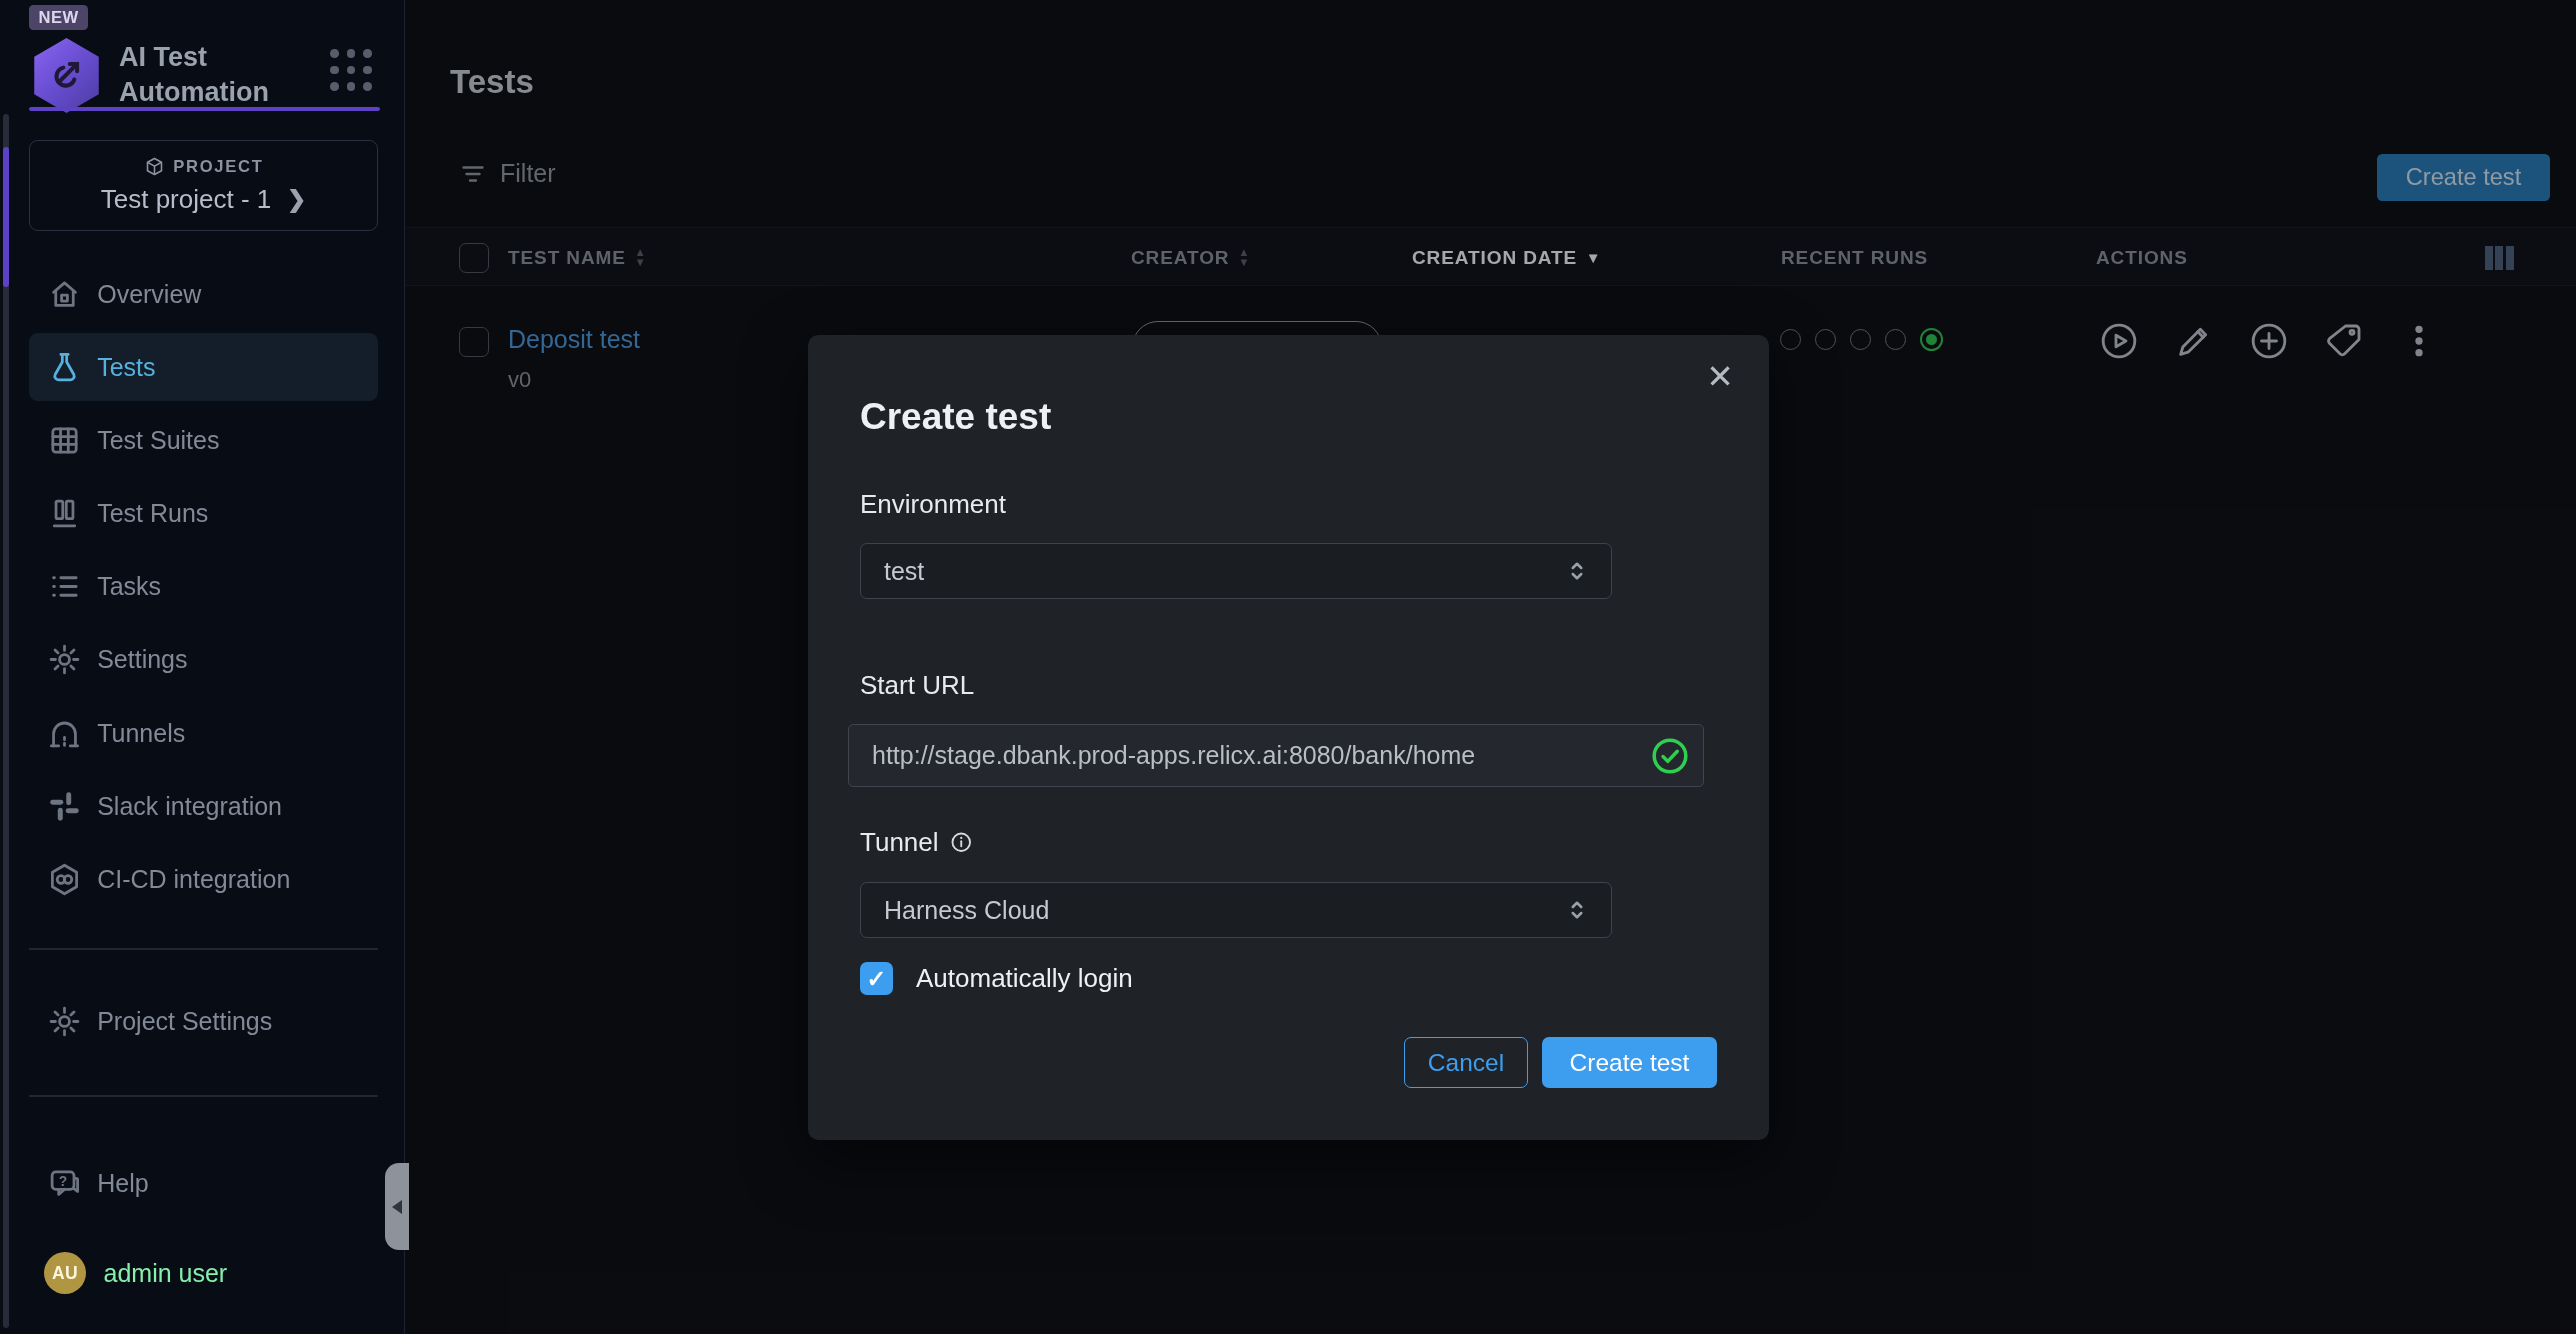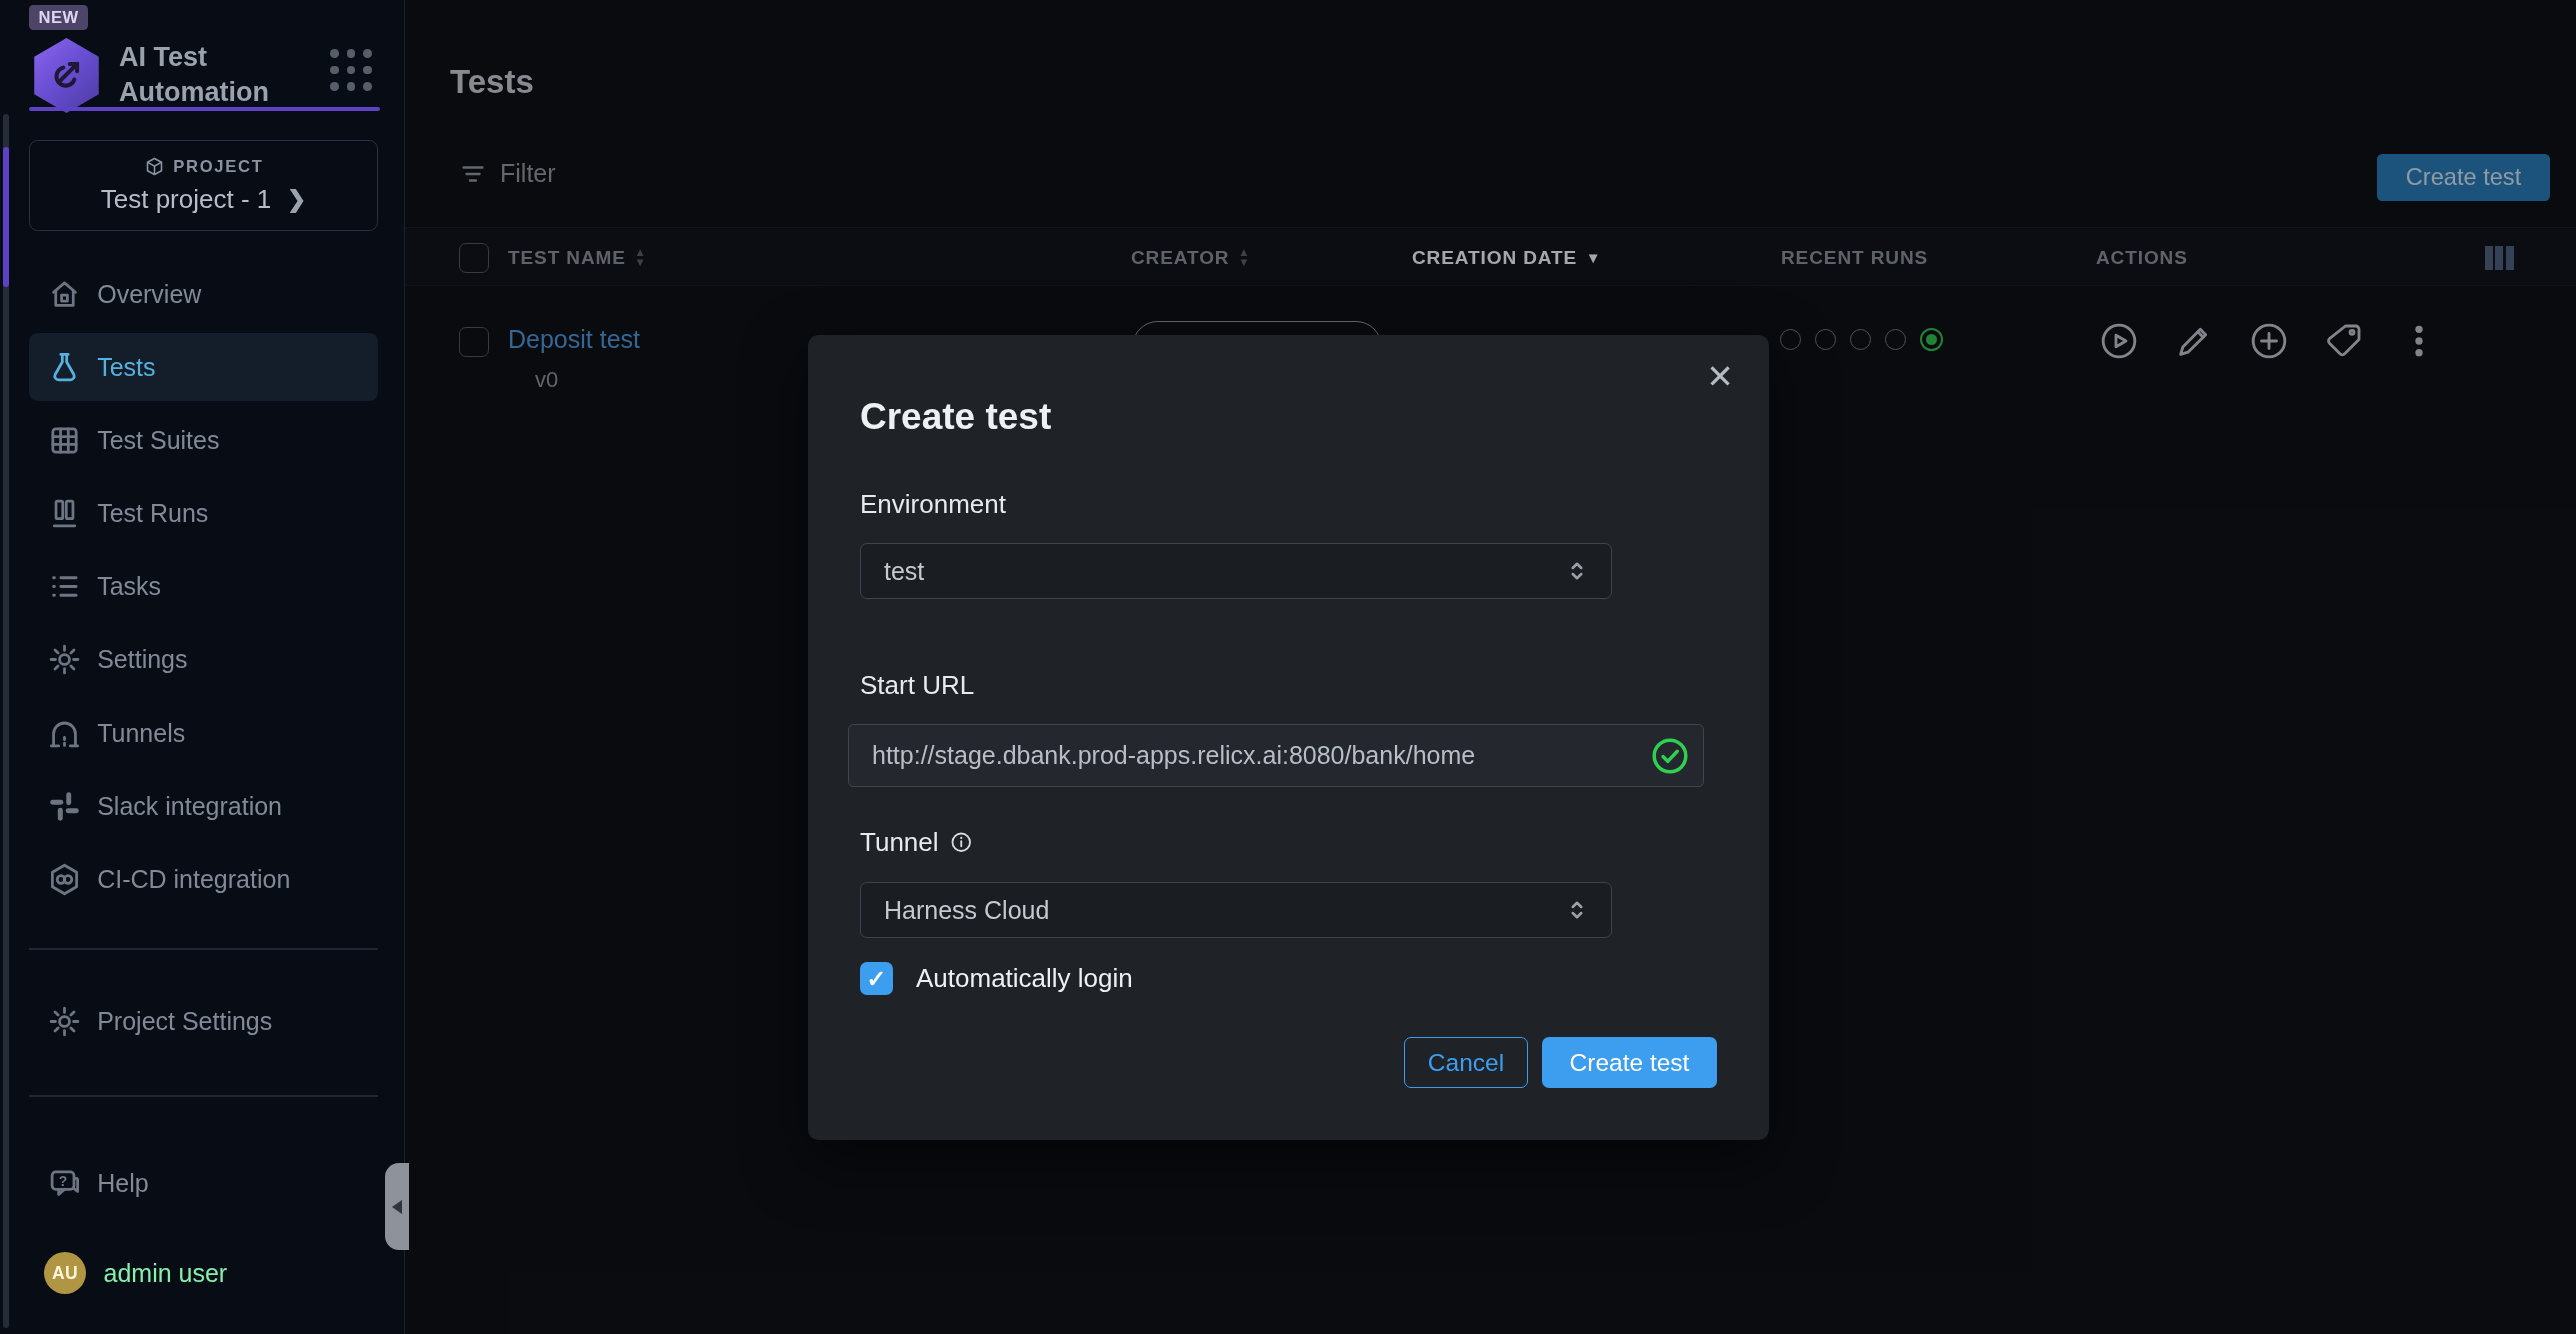--- a/index.html
+++ b/index.html
@@ -62,21 +62,21 @@
   .th.sorted { color:#eef0f4; }
   .sort-stack { display:inline-flex; flex-direction:column; margin-left:8.7px; font-size:11.4px; line-height:9.6px; color:#565c66; }
   .sort-desc { margin-left:8.7px; font-size:15px; }
   .cbx { width:30px; height:30px; border:1.7px solid #4e545e; border-radius:7px; background:transparent; cursor:pointer; }
   .hdr-cbx { position:absolute; left:54px; top:15px; }
   .col-config { position:absolute; left:2080px; top:17.5px; display:flex; gap:2.6px; cursor:pointer; }
   .col-config i { width:7.9px; height:24.5px; background:#4d5f7c; }
 
   .row-cbx { position:absolute; left:54px; top:327px; }
   .row-name { position:absolute; left:103px; top:325px; font-size:25px; color:#4b94d4; cursor:pointer; }
-  .row-version { position:absolute; left:103px; top:367px; font-size:22px; color:#8a9099;margin-left:27px; }
+  .row-version { position:absolute; left:103px; top:367px; font-size:22px; color:#8a9099; }
   .creator-pill { position:absolute; left:727px; top:321px; width:250px; height:52px; border:1.7px solid #8f959e; border-radius:26px; }
   .runs { position:absolute; left:1375px; top:328px; display:flex; align-items:center; gap:14px; }
   .run-dot { width:21px; height:21px; border-radius:50%; border:1.7px solid #70767e; }
   .run-dot.passed { width:23px; height:23px; border:2.6px solid #2ebd4e; display:flex; align-items:center; justify-content:center; }
   .run-dot.passed::after { content:""; width:11.4px; height:11.4px; border-radius:50%; background:#2ebd4e; }
   .actions { position:absolute; left:1694px; top:321px; display:flex; align-items:center; gap:35px; color:#b9bec6; }
   .actions .aico { width:40px; height:40px; cursor:pointer; }
   .actions .aico svg { width:40px; height:40px; stroke:currentColor; stroke-width:1.7; fill:none; stroke-linecap:round; stroke-linejoin:round; }
 
   .overlay { position:absolute; left:405px; top:0; right:0; bottom:0; background:rgba(0,0,0,.30); z-index:40; }

